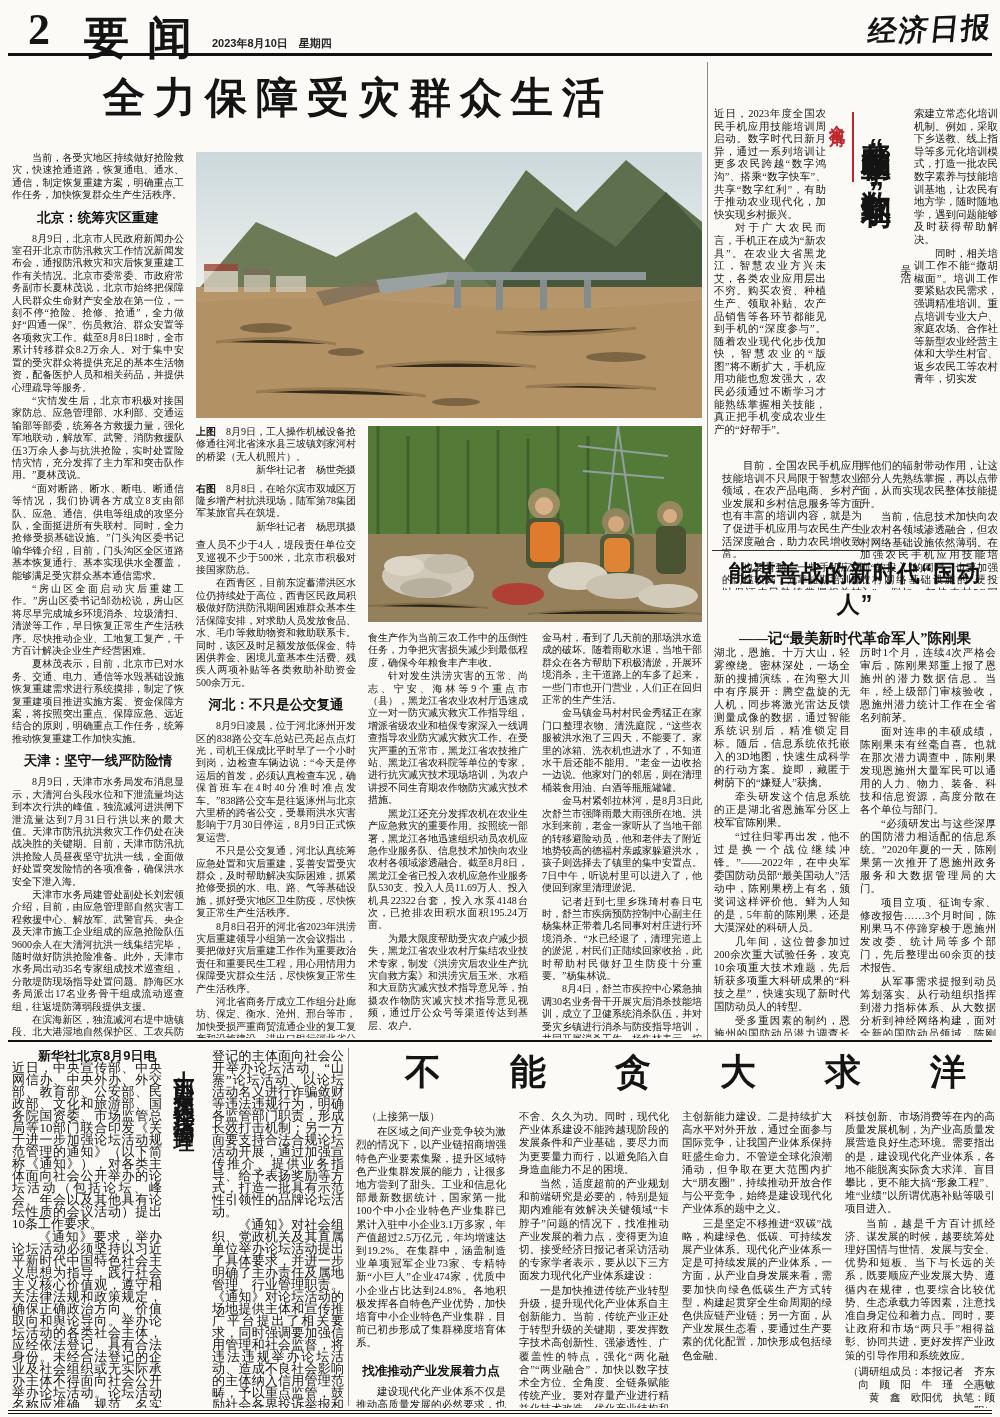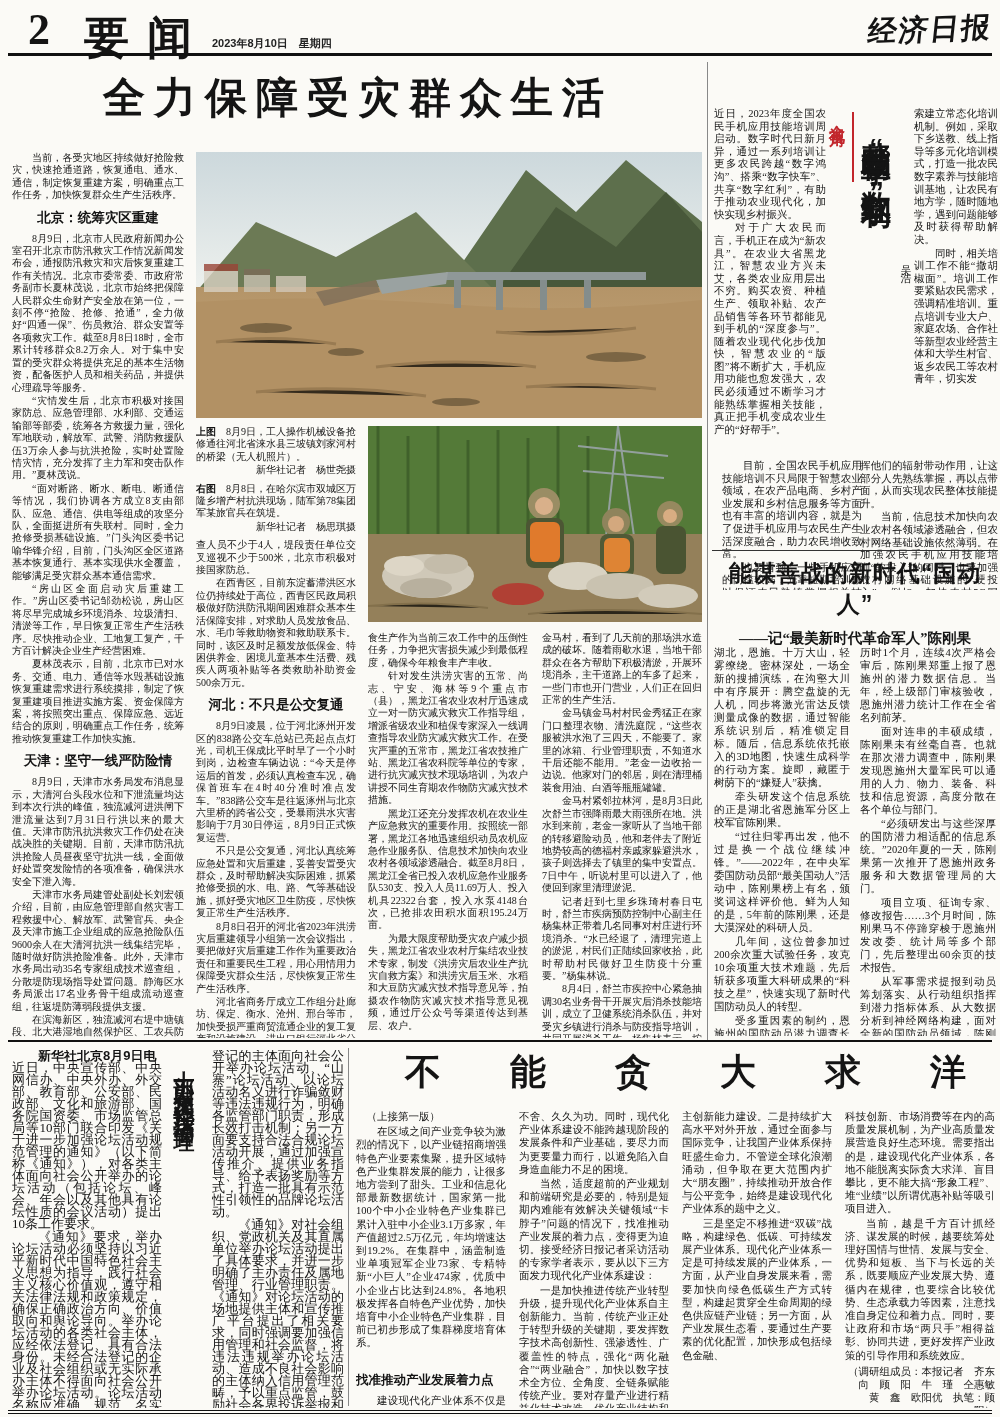--- a/index.html
+++ b/index.html
@@ -23,21 +23,21 @@
   .main-headline{left:12px;top:70px;width:692px;text-align:center;font-family:"Liberation Sans",sans-serif;
                  font-size:42px;font-weight:900;letter-spacing:9px;}
 
   
   .tcol{overflow:hidden;}
   .main-body{font-size:10px;line-height:12.4px;}
   .blk{margin:0 0 1px 0;}
   .b-lead,.b-p{text-indent:2em;text-align:justify;}
   .b-pc{text-align:justify;}
   .b-h{font-family:"Liberation Sans",sans-serif;font-weight:700;text-align:center;font-size:13.5px;line-height:16px;margin:8px 0 7px;}
-  .b-h2{font-family:"Liberation Sans",sans-serif;font-weight:700;font-size:12.5px;line-height:15px;margin:23px 0 6px;}
+  .b-h2{font-family:"Liberation Sans",sans-serif;font-weight:700;text-align:center;font-size:12.5px;line-height:15px;margin:14px 0 6px;}
   .b-cap{text-align:justify;}
   .b-cap b,.b-p b{font-family:"Liberation Sans",sans-serif;}
   .b-credit{text-align:right;margin-bottom:6px;}
   .b-byline{text-align:right;margin-top:3px;}
   .b-note{text-indent:1em;margin-bottom:2px;}
 
   
   .jv-col{font-size:10.5px;line-height:12.6px;}
   .jv-label{font-family:"Liberation Sans",sans-serif;writing-mode:vertical-rl;text-orientation:upright;
             color:#c2262c;font-weight:900;font-size:16px;letter-spacing:3px;border-right:2px solid #c2262c;padding-right:5px;}
@@ -200,21 +200,21 @@
 
   <div class="abs tcol main-body" style="left:368px;top:632px;width:160px;height:406px;" data-name="main-column-3">
       <div class="blk b-pc" data-name="paragraph">食生产作为当前三农工作中的压倒性任务，力争把灾害损失减少到最低程度，确保今年粮食丰产丰收。</div>
       <div class="blk b-p" data-name="paragraph">针对发生洪涝灾害的五常、尚志、宁安、海林等9个重点市（县），黑龙江省农业农村厅迅速成立一对一防灾减灾救灾工作指导组，增派省级农业和植保专家深入一线调查指导农业防灾减灾救灾工作。在受灾严重的五常市，黑龙江省农技推广站、黑龙江省农科院等单位的专家，进行抗灾减灾技术现场培训，为农户讲授不同生育期农作物防灾减灾技术措施。</div>
       <div class="blk b-p" data-name="paragraph">黑龙江还充分发挥农机在农业生产应急救灾的重要作用。按照统一部署，黑龙江各地迅速组织动员农机应急作业服务队、信息技术加快向农业农村各领域渗透融合。截至8月8日，黑龙江全省已投入农机应急作业服务队530支、投入人员11.69万人、投入机具22322台套，投入水泵4148台次，已抢排农田积水面积195.24万亩。</div>
       <div class="blk b-p" data-name="paragraph">为最大限度帮助受灾农户减少损失，黑龙江省农业农村厅集结农业技术专家，制发《洪涝灾后农业生产抗灾自救方案》和洪涝灾后玉米、水稻和大豆防灾减灾技术指导意见等，拍摄农作物防灾减灾技术指导意见视频，通过厅公众号等渠道传达到基层、农户。</div>
     </div>
 
   <div class="abs tcol main-body" style="left:542px;top:632px;width:160px;height:406px;" data-name="main-column-4">
       <div class="blk b-pc" data-name="paragraph">金马村，看到了几天前的那场洪水造成的破坏。随着雨歇水退，当地干部群众在各方帮助下积极清淤，开展环境消杀，主干道路上的车多了起来，一些门市也开门营业，人们正在回归正常的生产生活。</div>
-      <div class="blk b-p" data-name="paragraph">金马镇金马村村民金秀猛正在家门口整理衣物、清洗庭院，“这些衣服被洪水泡了三四天，不能要了。家里的冰箱、行业管理职责，不知道水干后还能不能用。”老金一边收拾一边说。他家对门的邻居，则在清理桶装食用油、白酒等瓶瓶罐罐。</div>
+      <div class="blk b-p" data-name="paragraph">金马镇金马村村民金秀猛正在家门口整理衣物、清洗庭院，“这些衣服被洪水泡了三四天，不能要了。家里的冰箱、洗衣机也进水了，不知道水干后还能不能用。”老金一边收拾一边说。他家对门的邻居，则在清理桶装食用油、白酒等瓶瓶罐罐。</div>
       <div class="blk b-p" data-name="paragraph">金马村紧邻拉林河，是8月3日此次舒兰市强降雨最大雨强所在地。洪水到来前，老金一家听从了当地干部的转移避险动员，他和老伴去了附近地势较高的德福村亲戚家躲避洪水，孩子则选择去了镇里的集中安置点。7日中午，听说村里可以进入了，他便回到家里清理淤泥。</div>
       <div class="blk b-p" data-name="paragraph">记者赶到七里乡珠琦村春日屯时，舒兰市疾病预防控制中心副主任杨集林正带着几名同事对村庄进行环境消杀。“水已经退了，清理完道上的淤泥，村民们正陆续回家收拾，此时帮助村民做好卫生防疫十分重要。”杨集林说。</div>
       <div class="blk b-p" data-name="paragraph">8月4日，舒兰市疾控中心紧急抽调30名业务骨干开展灾后消杀技能培训，成立了卫健系统消杀队伍，并对受灾乡镇进行消杀与防疫指导培训，共同开展消杀工作。杨集林表示，按照工作要求，他们将对同一个村屯开展一天两次消杀，连续消杀7天。</div>
     </div>
 
   <div class="abs vdiv" style="left:707px;top:62px;height:978px;" data-name="vertical-divider-right"></div>
 
   <div class="abs" style="left:714px;top:62px;width:284px;height:486px;margin-top:44px;" data-name="commentary-digital-dividend">
     <div class="abs tcol jv-col" style="left:0;top:2px;width:112px;height:348px;" data-name="commentary-left-column">
         <div class="blk b-pc" data-name="paragraph">近日，2023年度全国农民手机应用技能培训周启动。数字时代日新月异，通过一系列培训让更多农民跨越“数字鸿沟”、搭乘“数字快车”、共享“数字红利”，有助于推动农业现代化，加快实现乡村振兴。</div>

